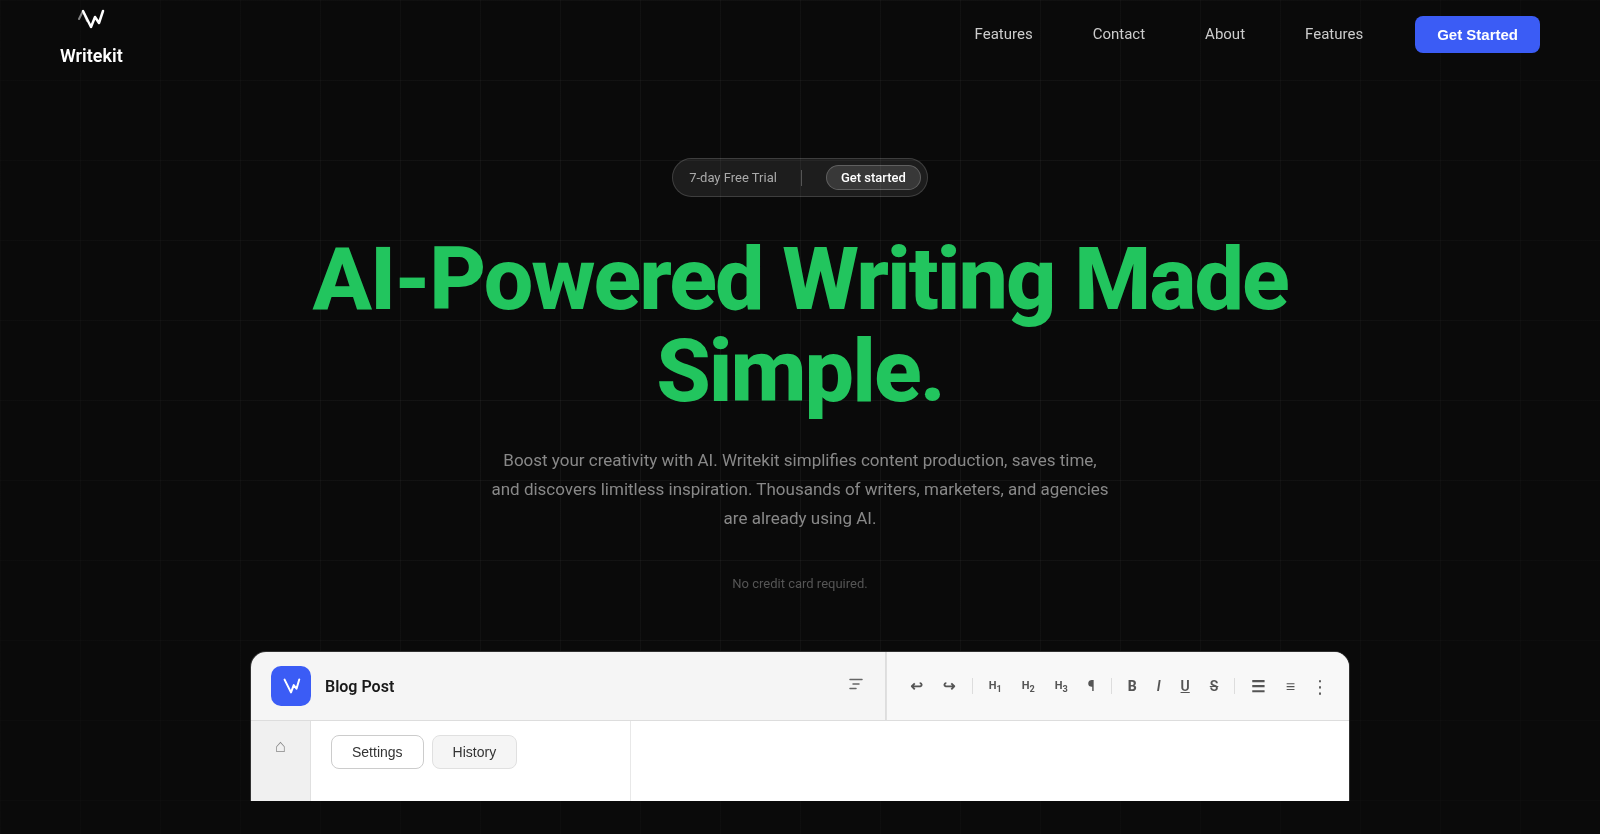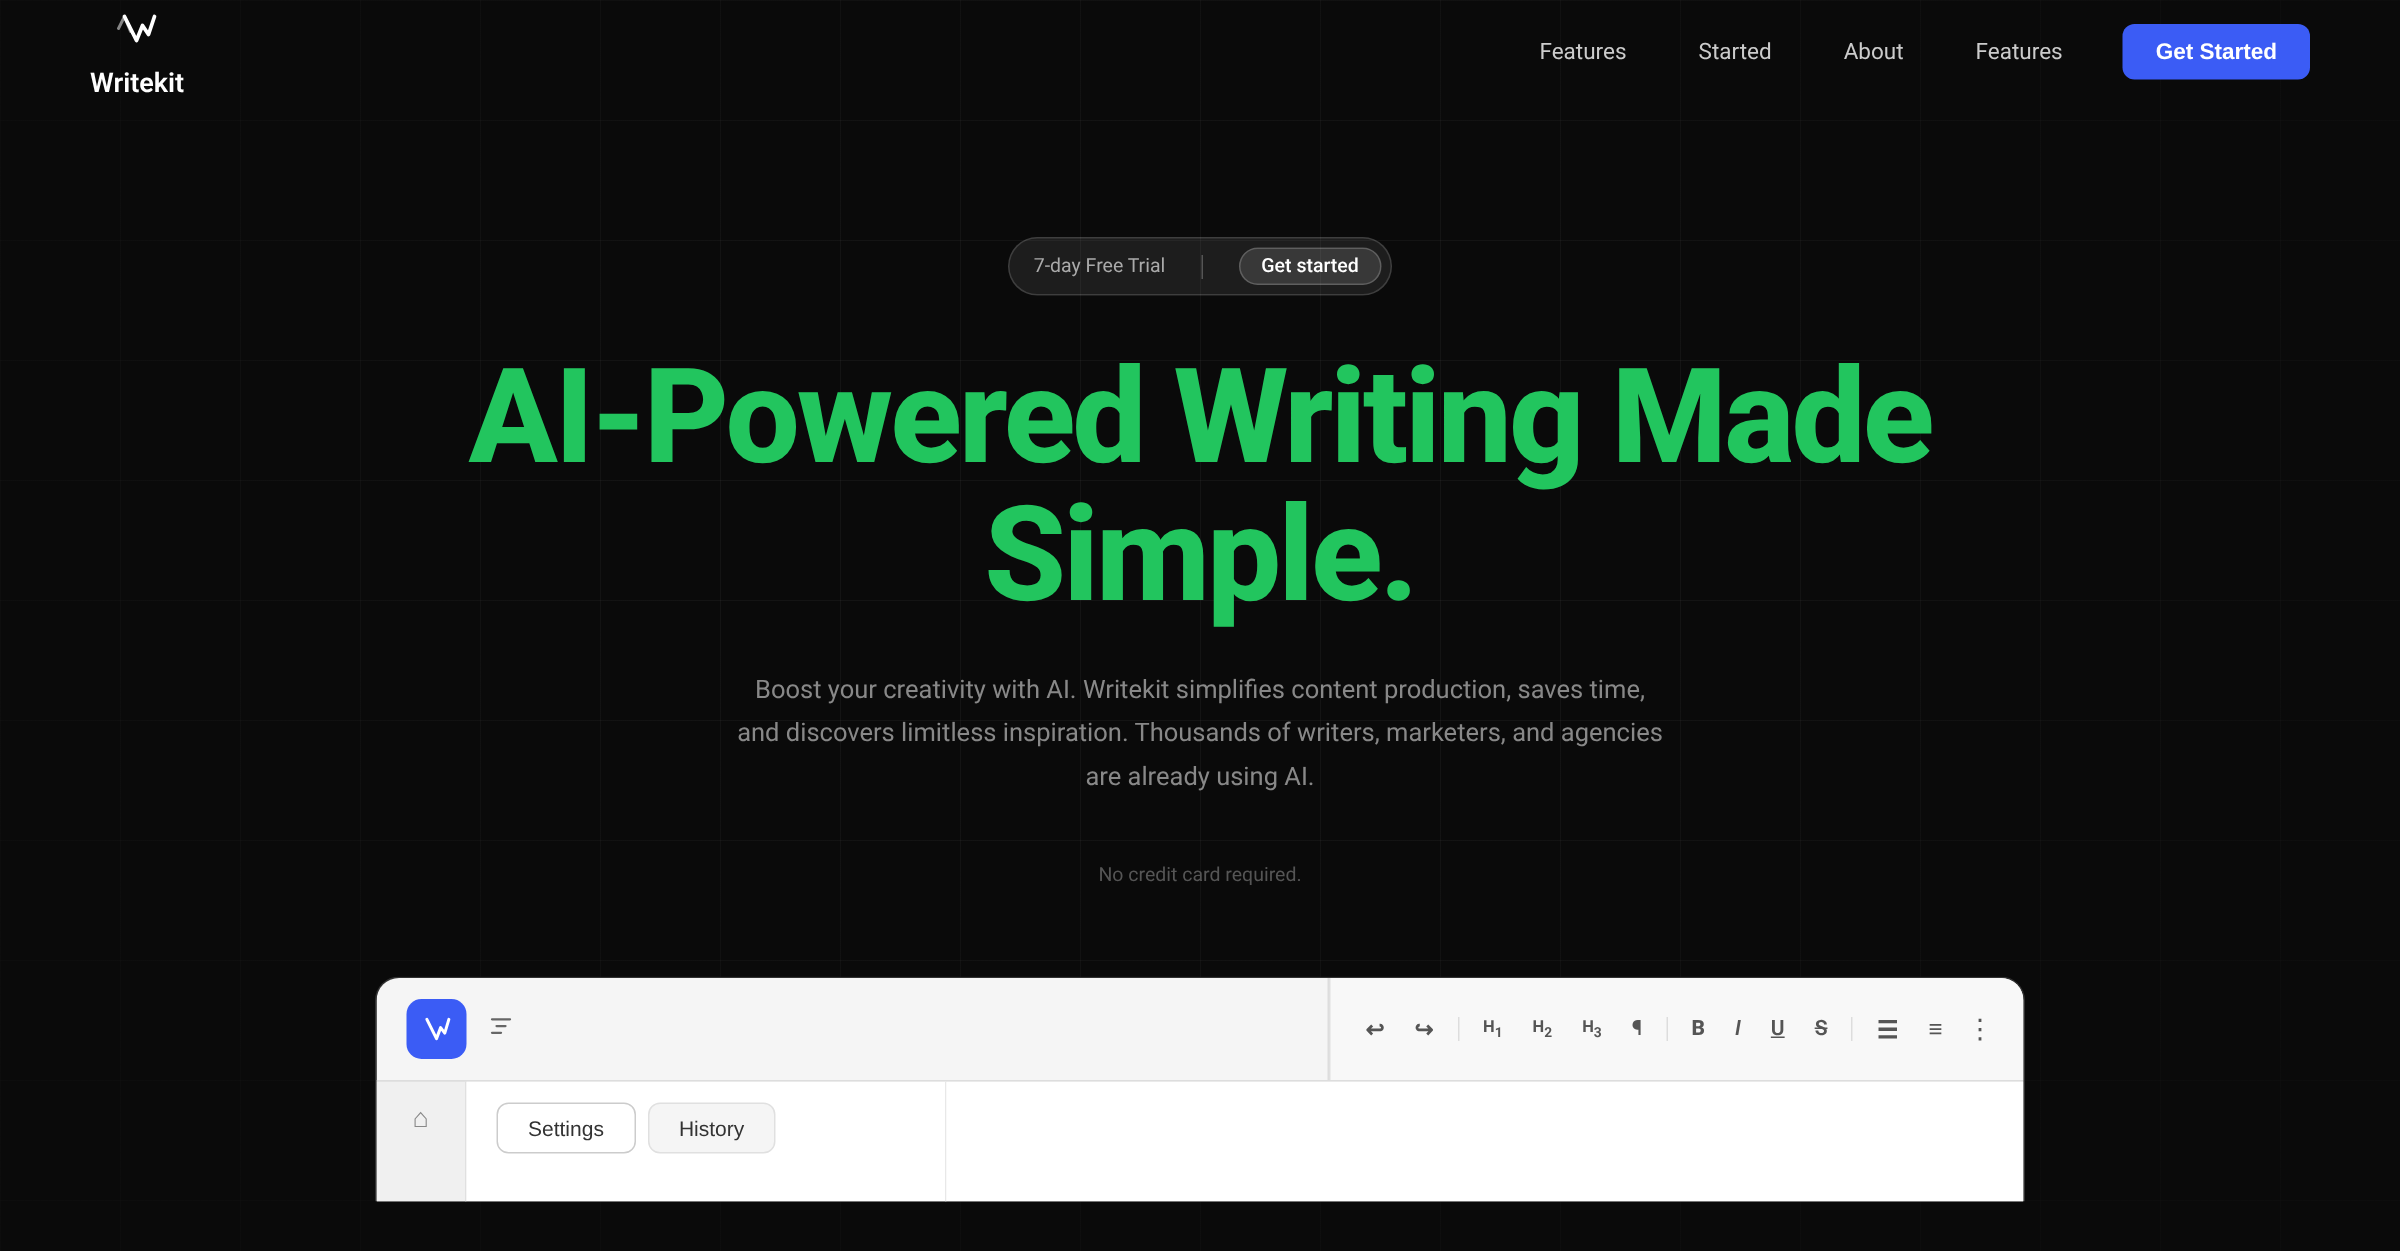--- a/index.html
+++ b/index.html
@@ -70,21 +70,21 @@
 
     .logo-text {
       font-size: 18px;
       font-weight: 600;
       color: #ffffff;
     }
 
     .nav-links {
       display: flex;
       align-items: center;
-      gap: 8px;
+      gap: 20px;
     }
 
     .nav-link {
       padding: 8px 20px;
       color: #cccccc;
       font-size: 15px;
       font-weight: 400;
       cursor: pointer;
       border-radius: 6px;
       transition: color 0.2s;
@@ -322,21 +322,21 @@
   <a class="logo" href="#">
     <svg class="logo-icon" viewBox="0 0 32 32" fill="none" xmlns="http://www.w3.org/2000/svg">
       <path d="M8 8 L16 24 L20 14 L24 20 L28 8" stroke="white" stroke-width="2.5" stroke-linecap="round" stroke-linejoin="round" fill="none"></path>
       <path d="M4 16 L8 8 L12 18" stroke="rgba(255,255,255,0.5)" stroke-width="2" stroke-linecap="round" stroke-linejoin="round" fill="none"></path>
     </svg>
     <span class="logo-text">Writekit</span>
   </a>
 
   <div class="nav-links">
     <span class="nav-link">Features</span>
-    <span class="nav-link">Started</span>
+    <span class="nav-link">Contact</span>
     <span class="nav-link">About</span>
     <span class="nav-link">Features</span>
     <button class="nav-cta">Get Started</button>
   </div>
 </nav>
 
 <section class="hero">
   <div class="trial-badge">
     <span class="trial-badge-text">7-day Free Trial</span>
     <div class="trial-badge-divider"></div>
@@ -355,20 +355,21 @@
   <div class="app-preview">
 
     <div style="display:flex; background:#f5f5f5; border-bottom: 1px solid #ddd;">
 
       <div style="width:660px; display:flex; align-items:center; padding:14px 20px; gap:14px; border-right:1px solid #ddd;">
         <div class="app-logo-icon">
           <svg viewBox="0 0 24 24" width="22" height="22" fill="none">
             <path d="M5 5 L12 19 L15 11 L18 15 L21 5" stroke="white" stroke-width="2.2" stroke-linecap="round" stroke-linejoin="round"></path>
           </svg>
         </div>
+        <span class="app-title">Blog Post</span>
         <span class="app-filter-icon">
           <svg width="18" height="18" viewBox="0 0 24 24" fill="none" stroke="#666" stroke-width="2" stroke-linecap="round">
             <line x1="4" y1="6" x2="20" y2="6"></line>
             <line x1="8" y1="12" x2="16" y2="12"></line>
             <line x1="4" y1="18" x2="12" y2="18"></line>
           </svg>
         </span>
       </div>
 
       <div class="app-toolbar">

